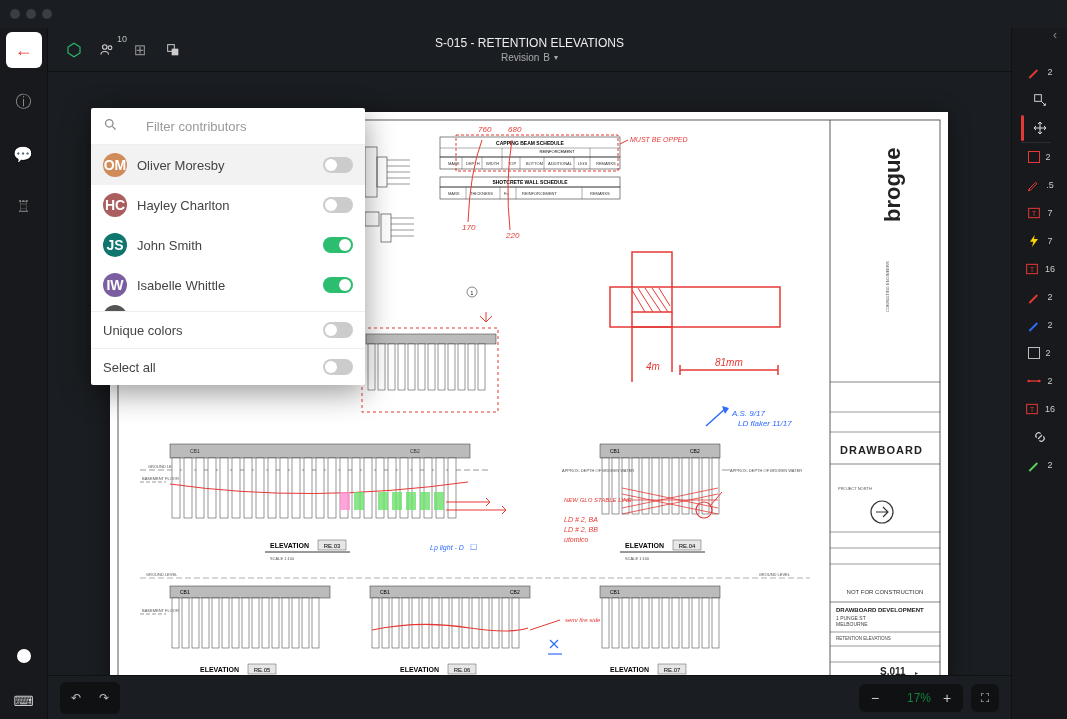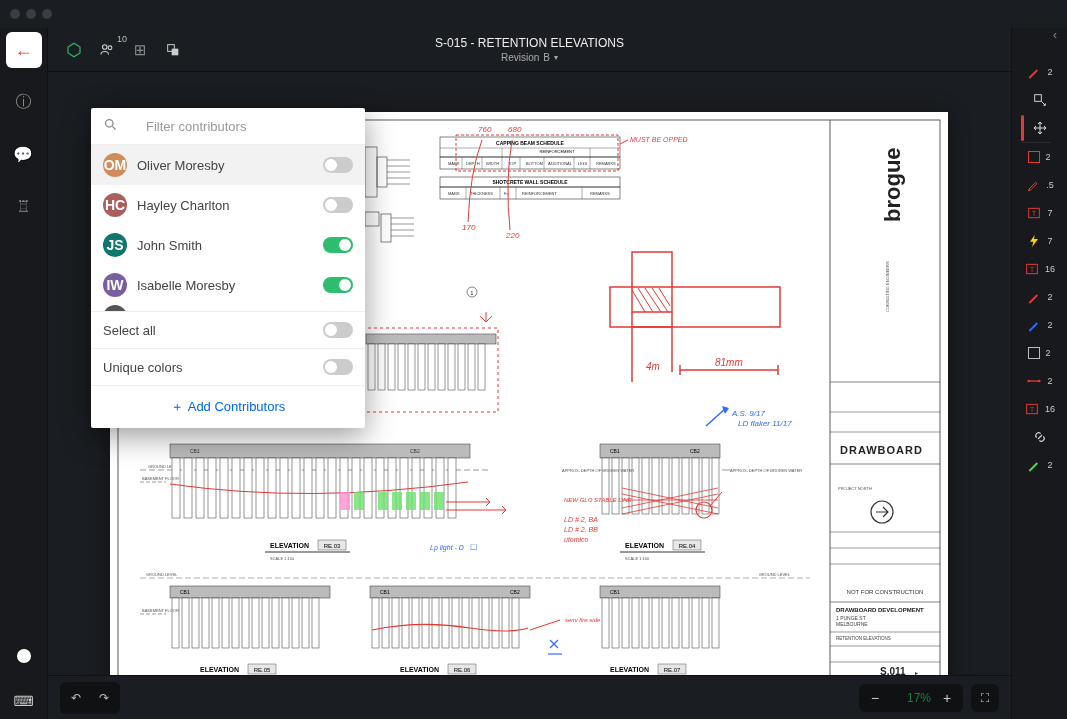--- a/index.html
+++ b/index.html
@@ -183,43 +183,40 @@
             </div>
             <div class="crow">
               <div class="avatar" style="background:#0f766e">JS</div>
               <div class="cname">John Smith</div>
               <div class="toggle on">
                 <div class="knob"></div>
               </div>
             </div>
             <div class="crow">
               <div class="avatar" style="background:#7b5ea0">IW</div>
-              <div class="cname">Isabelle Moresby</div>
+              <div class="cname">Isabelle Whittle</div>
               <div class="toggle on">
                 <div class="knob"></div>
               </div>
             </div>
           </div>
         <div style="height:6px; overflow:hidden; padding-left:12px;">
             <div class="avatar" style="background:#555"></div>
           </div>
         <div class="panel-row">
+          <span>Unique colors</span>
+          <div class="toggle off">
+              <div class="knob"></div>
+            </div>
+        </div>
+        <div class="panel-row">
           <span>Select all</span>
           <div class="toggle off">
               <div class="knob"></div>
             </div>
-        </div>
-        <div class="panel-row">
-          <span>Unique colors</span>
-          <div class="toggle off">
-              <div class="knob"></div>
-            </div>
-        </div>
-        <div class="panel-add">
-          <span class="plus">＋</span><span>Add Contributors</span>
         </div>
       </div>
 
       <div class="canvas">
         <svg class="canvas-svg" viewBox="0 0 838 578">
 
           <rect x="8" y="8" width="822" height="562" fill="none" stroke="#333" stroke-width="0.8"></rect>
 
           <line x1="720" y1="8" x2="720" y2="570" stroke="#333" stroke-width="0.8"></line>
 

